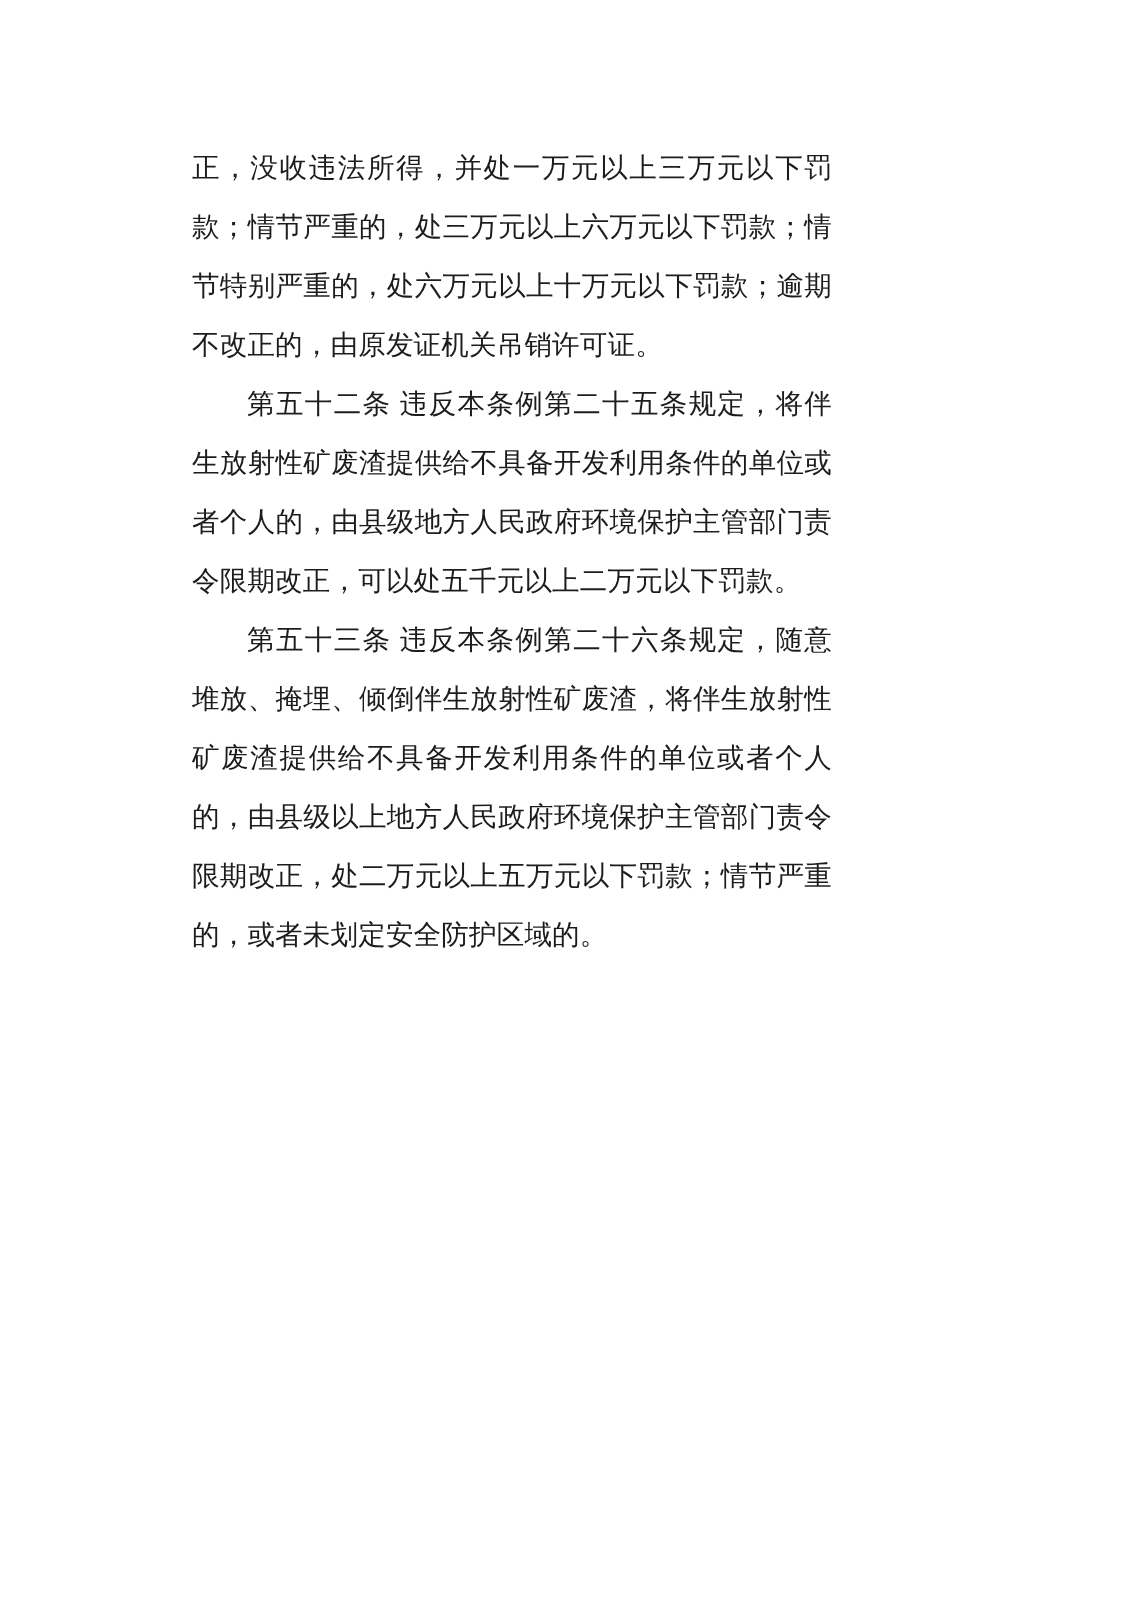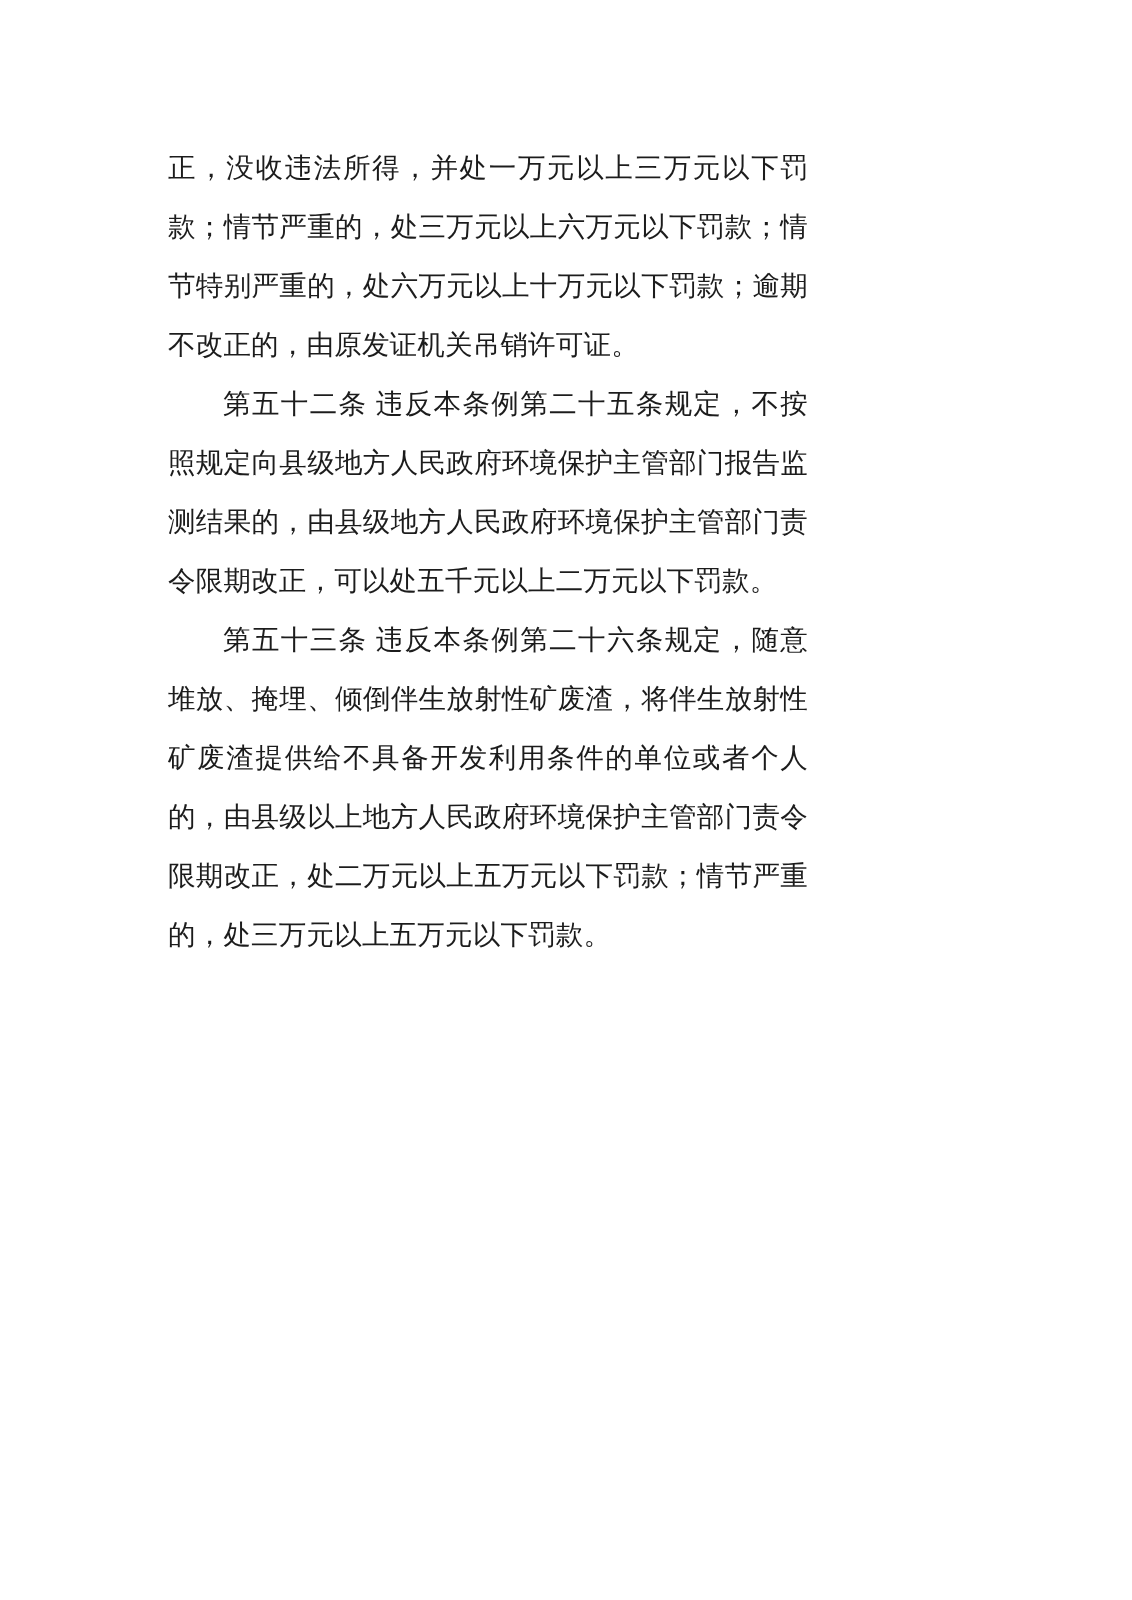--- a/index.html
+++ b/index.html
@@ -8,33 +8,34 @@
     width: 1132px;
     height: 1600px;
     overflow: hidden;
     font-family: "Liberation Serif", "DejaVu Serif", serif;
   }
   .page {
     width: 984px;
     height: 1600px;
     background: #ffffff;
     padding: 138px 176px 0 168px;
+    margin-left: 24px;
   }
   .para {
     font-size: 27.5px;
     line-height: 59px;
     color: #1c1c1c;
     text-align: justify;
     text-indent: 2em;
     letter-spacing: 0.2px;
   }
   .para.no-indent {
     text-indent: 0;
   }
 </style>
 </head>
 <body>
 
 <div class="page">
   <p class="para no-indent">正，没收违法所得，并处一万元以上三万元以下罚款；情节严重的，处三万元以上六万元以下罚款；情节特别严重的，处六万元以上十万元以下罚款；逾期不改正的，由原发证机关吊销许可证。</p>
-  <p class="para">第五十二条 违反本条例第二十五条规定，不按照规定向县级地方人民政府环境保护主管部门报告监测结果的，由县级地方人民政府环境保护主管部门责令限期改正，可以处五千元以上二万元以下罚款。</p>
-  <p class="para">第五十三条 违反本条例第二十六条规定，随意堆放、掩埋、倾倒伴生放射性矿废渣，将伴生放射性矿废渣提供给不具备开发利用条件的单位或者个人的，由县级以上地方人民政府环境保护主管部门责令限期改正，处二万元以上五万元以下罚款；情节严重的，处三万元以上五万元以下罚款。</p>
+  <p class="para">第五十二条 违反本条例第二十五条规定，将伴生放射性矿废渣提供给不具备开发利用条件的单位或者个人的，由县级地方人民政府环境保护主管部门责令限期改正，可以处五千元以上二万元以下罚款。</p>
+  <p class="para">第五十三条 违反本条例第二十六条规定，随意堆放、掩埋、倾倒伴生放射性矿废渣，将伴生放射性矿废渣提供给不具备开发利用条件的单位或者个人的，由县级以上地方人民政府环境保护主管部门责令限期改正，处二万元以上五万元以下罚款；情节严重的，或者未划定安全防护区域的。</p>
 </div>
 
 </body></html>

